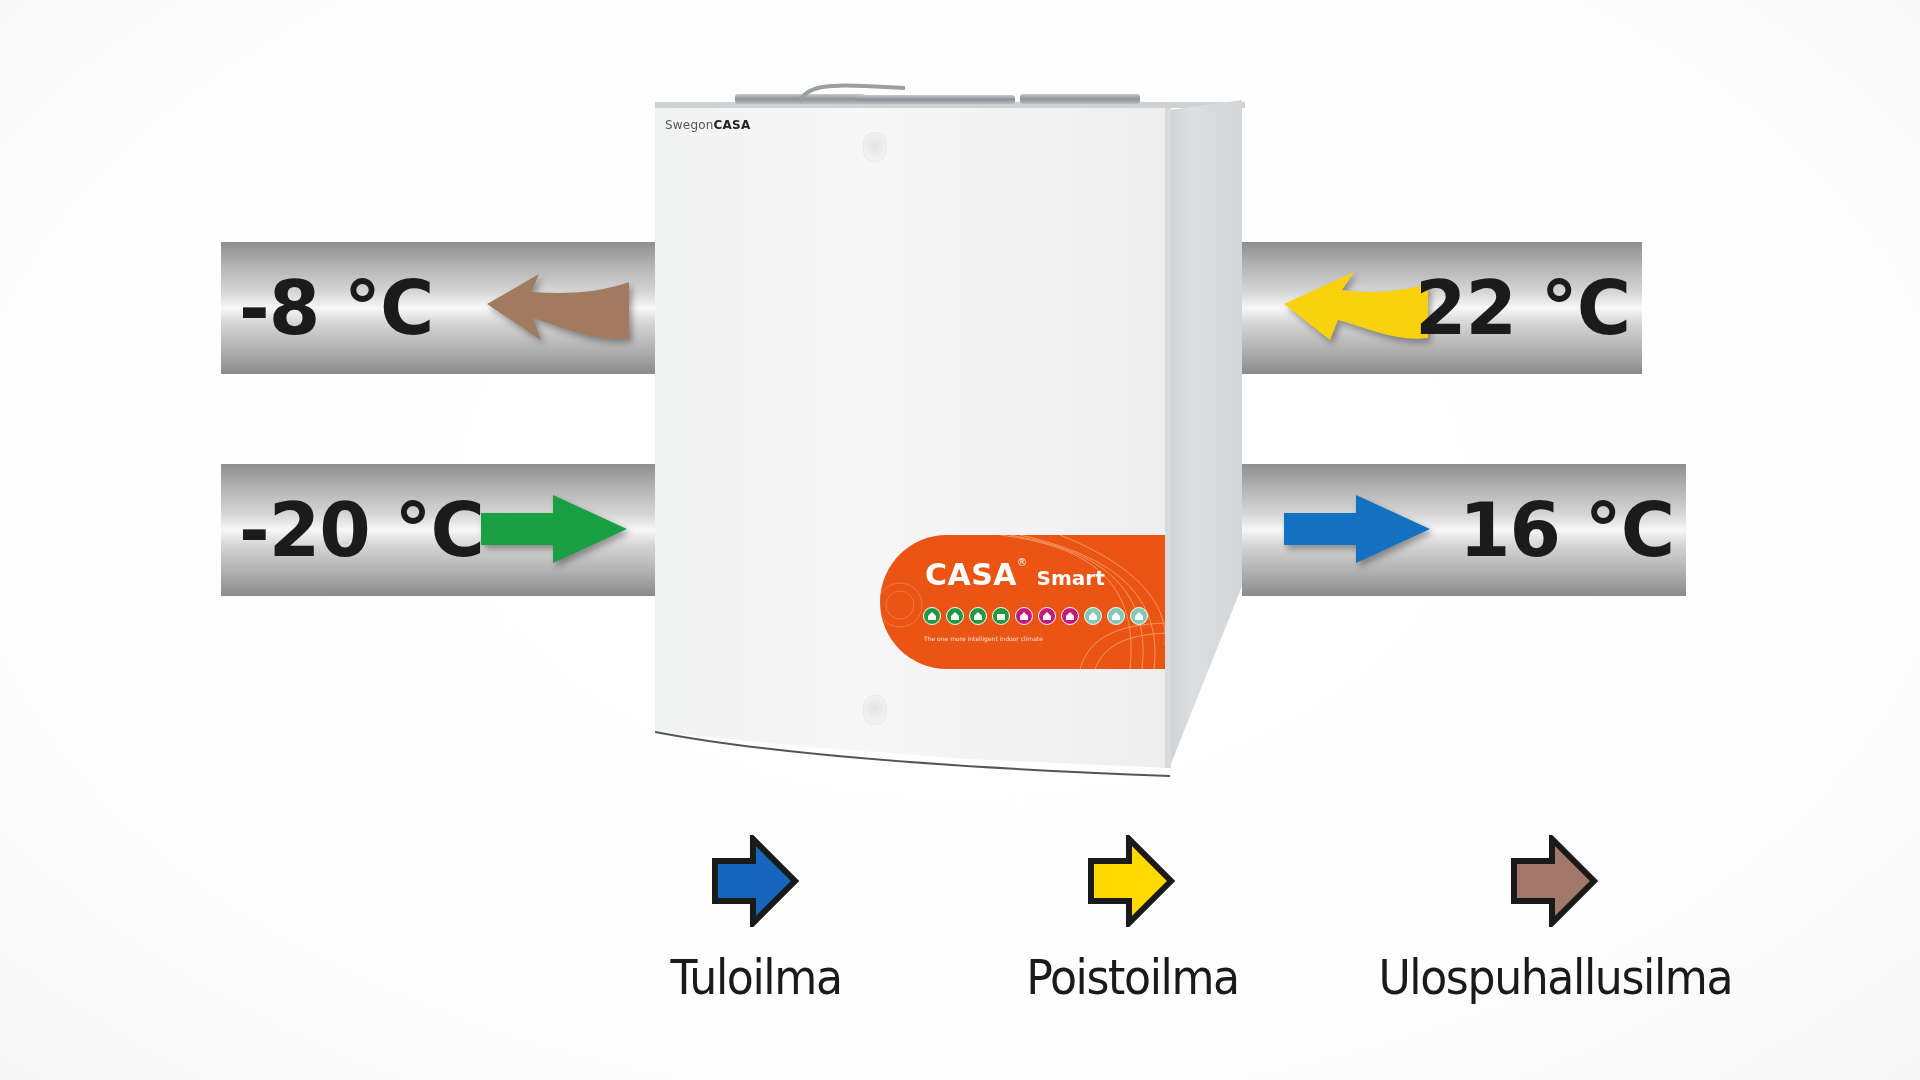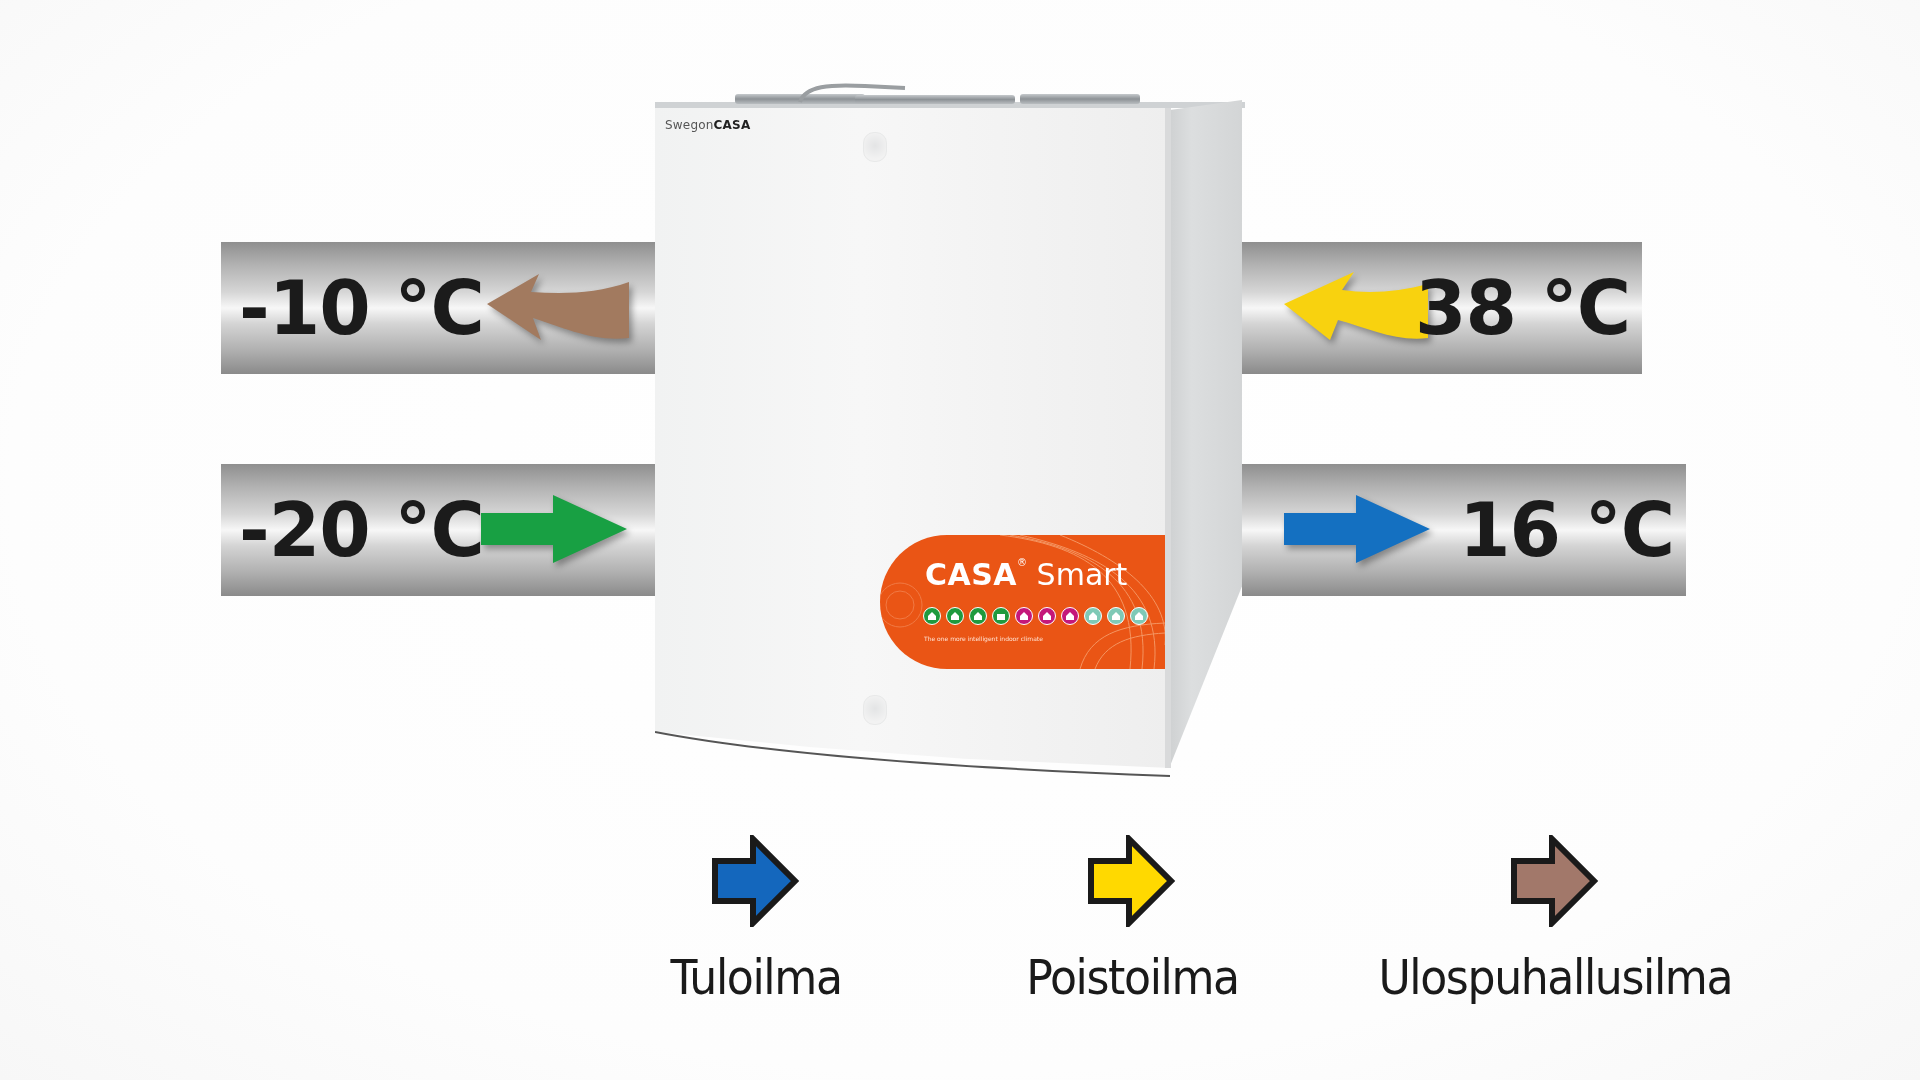--- a/index.html
+++ b/index.html
@@ -36,55 +36,55 @@
   .brand-small b { color:#222; }
 
   .knob { position:absolute; width:22px; height:28px; border-radius:11px; background:radial-gradient(circle at 50% 45%,#e3e4e5 0%,#f2f2f2 70%); border:1px solid #e8e9e9; }
 
   .label-panel { position:absolute; left:225px; top:435px; width:285px; height:134px; background:#ea5515;
                  border-radius:68px 0 0 68px; overflow:hidden; }
   .label-panel .swirl { position:absolute; inset:0; }
   .casa-logo { position:absolute; left:45px; top:22px; color:#fff; font-size:30px; white-space:nowrap; }
   .casa-logo .casa { font-weight:bold; letter-spacing:0.5px; }
   .casa-logo .reg { font-size:10px; vertical-align:top; }
-  .casa-logo .smart { font-weight:normal; font-size:30px; }
+  .casa-logo .smart { font-weight:bold; font-size:20px; }
   .icon-row { position:absolute; left:43px; top:72px; display:flex; gap:5px; }
   .mini { width:16px; height:16px; border-radius:50%; border:1.5px solid #fff; display:flex; align-items:center; justify-content:center; }
   .mini svg { width:10px; height:10px; }
   .tagline { position:absolute; left:44px; top:100px; color:#ffe3d3; font-size:6px; white-space:nowrap; }
 
   .legend { position:absolute; top:835px; left:0; width:1920px; height:190px; }
   .legend-item { position:absolute; top:0; display:flex; flex-direction:column; align-items:center; width:360px; }
   .legend-item svg { width:90px; height:92px; }
   .legend-label { margin-top:22px; font-family:"DejaVu Sans", sans-serif; font-size:48px; color:#1a1a1a; font-weight:normal; letter-spacing:-1.5px; white-space:nowrap; transform:scaleX(0.92); }
 </style>
 </head>
 <body>
 
 <div class="stage">
 
   <div class="pipe left top">
-    <span class="temp">-10 °C</span>
+    <span class="temp">-8 °C</span>
     <svg class="flow-arrow" style="left:262px;" width="150" height="80" viewBox="0 0 150 80">
       <path d="M4,36 L56,6 L48,24 C80,26 112,26 146,14 L146,70 C110,74 82,60 50,50 L58,72 Z" fill="#a27a5f"></path>
     </svg>
   </div>
 
   <div class="pipe left bottom">
     <span class="temp">-20 °C</span>
     <svg class="flow-arrow" style="left:258px;" width="150" height="70" viewBox="0 0 150 70">
       <path d="M2,18 L74,18 L74,0 L148,34 L74,68 L74,50 L2,50 Z" fill="#18a043"></path>
     </svg>
   </div>
 
   <div class="pipe right top">
     <svg class="flow-arrow" style="left:38px;" width="150" height="80" viewBox="0 0 150 80">
       <path d="M4,36 L74,4 L62,22 C90,26 118,24 148,16 L148,70 C116,74 88,60 58,52 L50,72 Z" fill="#f8d20f"></path>
     </svg>
-    <span class="temp">38 °C</span>
+    <span class="temp">22 °C</span>
   </div>
 
   <div class="pipe right bottom">
     <svg class="flow-arrow" style="left:40px;" width="150" height="70" viewBox="0 0 150 70">
       <path d="M2,18 L74,18 L74,0 L148,34 L74,68 L74,50 L2,50 Z" fill="#1470c1"></path>
     </svg>
     <span class="temp">16 °C</span>
   </div>
 
   <div class="unit">

